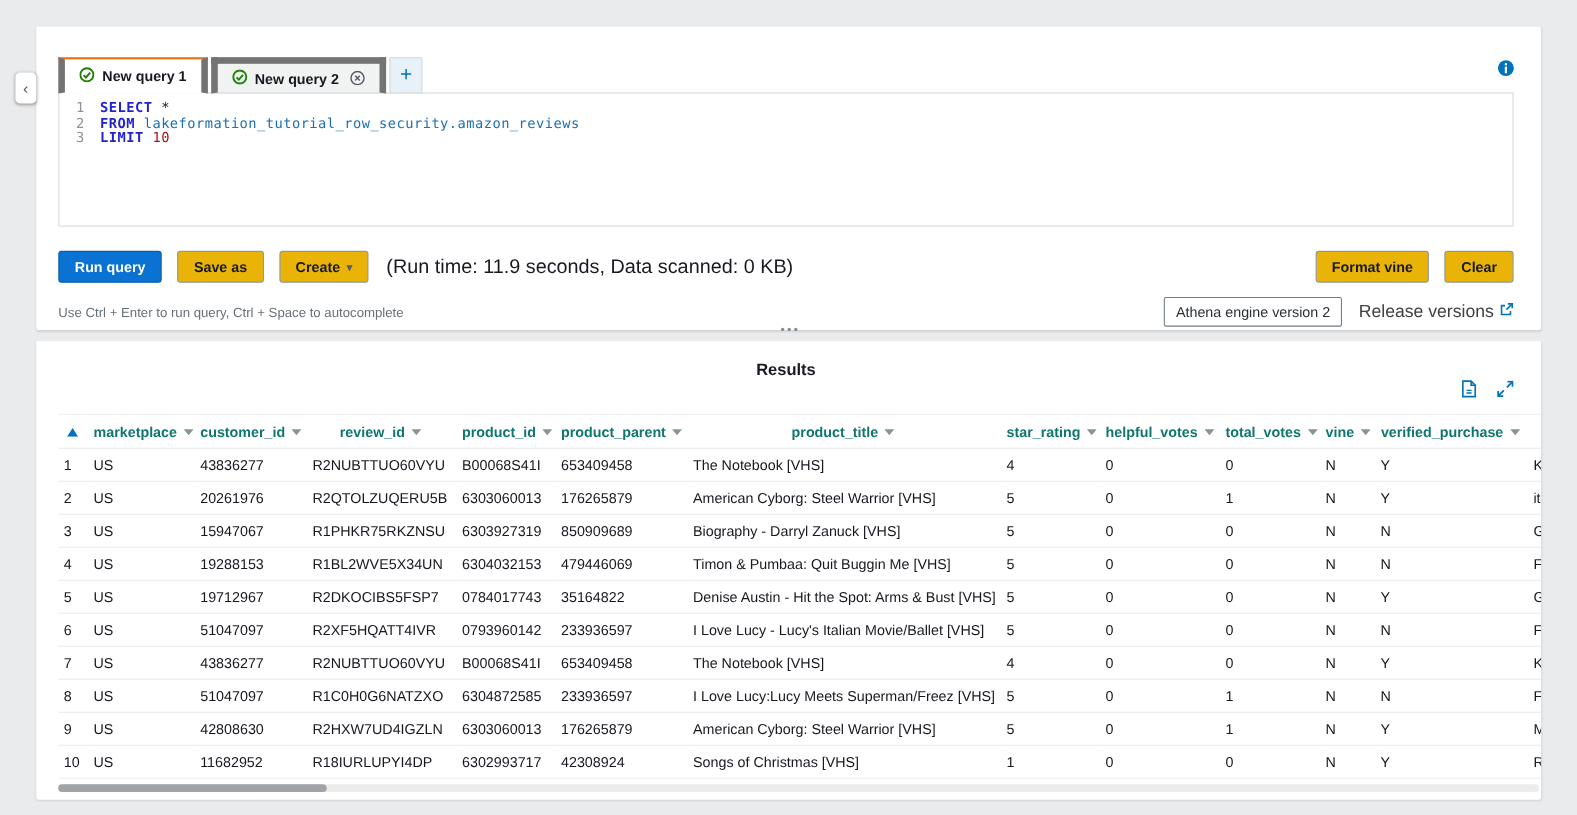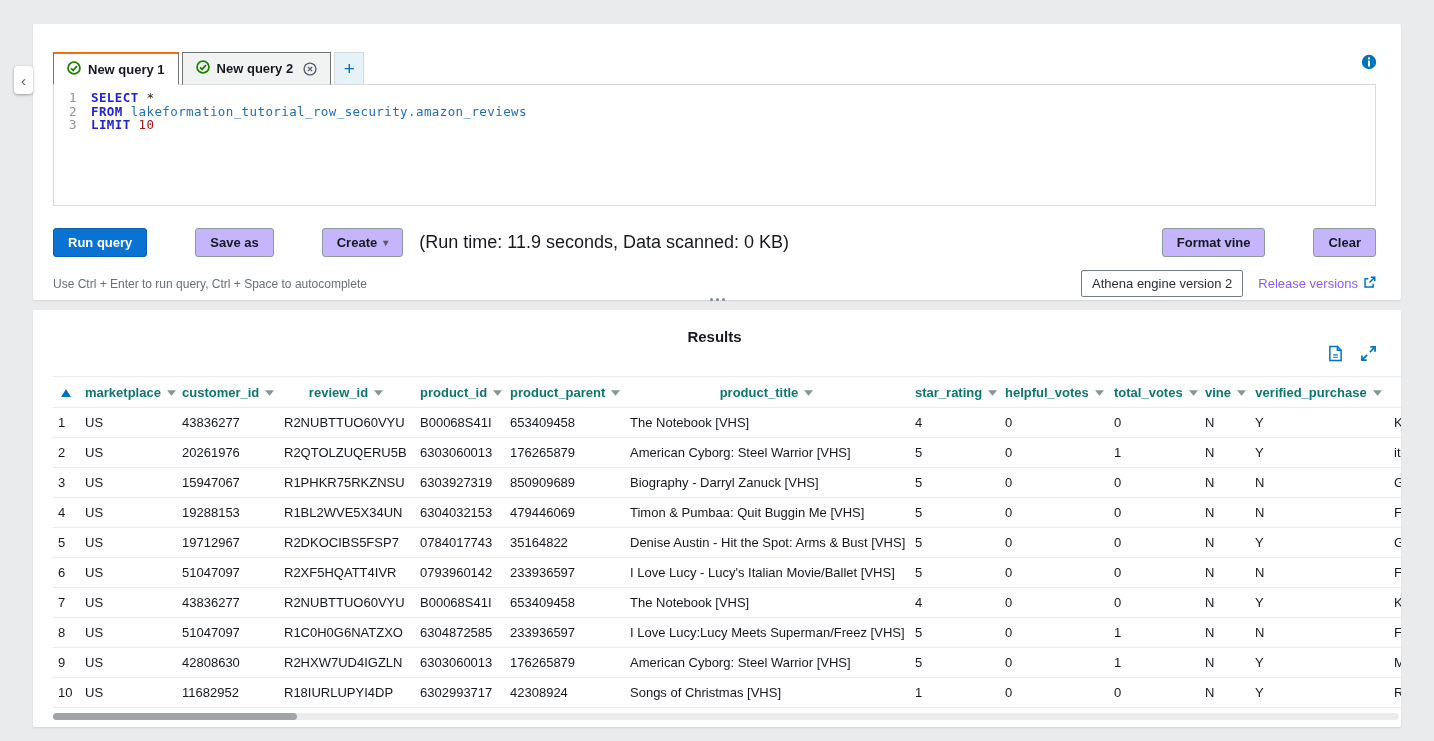--- a/index.html
+++ b/index.html
@@ -28,21 +28,21 @@
   }
 
   
   .info-wrap { position:absolute; top:30px; right:24px; cursor:pointer; }
 
   
   .tab-row { display:flex; align-items:flex-end; padding:28px 25px 0 20px; position:relative; z-index:2; }
   .tab {
     height:33px; display:flex; align-items:center; gap:7px;
     padding:0 13px; font-size:13px; font-weight:700;
-    border:1px solid #737373; margin-right:3px; margin-bottom:-1px;
+    border:6px solid #737373; margin-right:3px; margin-bottom:-1px;
     cursor:pointer; white-space:nowrap;
   }
   .tab.active { background:#fff; border-top:2px solid #ec7211; border-bottom:1px solid #fff; }
   .tab.inactive { background:#f1f3f3; border-bottom:1px solid #d5dbdb; }
   .tab-close { display:flex; margin-left:3px; cursor:pointer; }
   .tab-add {
     height:33px; width:30px; margin-bottom:-1px;
     background:#e7f1f8; border:1px solid #d5dbdb;
     display:flex; align-items:center; justify-content:center;
     color:#0073bb; font-size:19px; font-weight:400; cursor:pointer;
@@ -63,34 +63,34 @@
   .tok-pl { color:#222; }
 
   
   .toolbar { display:flex; align-items:center; margin:22px 25px 0 20px; gap:14px; }
   .btn {
     height:29px; padding:0 14px; border-radius:3px; font-size:13px; font-weight:700;
     display:inline-flex; align-items:center; gap:6px; cursor:pointer;
     font-family:"Liberation Sans", sans-serif;
   }
   .btn-primary { background:#0972d3; border:1px solid #0a5fa8; color:#fff; }
-  .btn-secondary { background:#c4b5fd; border:1px solid #8d99a3; color:#16191f;margin-left:34px; }
+  .btn-secondary { background:#eab308; border:1px solid #8d99a3; color:#16191f; }
   .caret-down { font-size:10px; color:#545b64; }
   .runtime { font-size:18px; color:#16191f; margin-left:2px; }
   .toolbar-spacer { flex:1; }
 
   
   .hint-row { display:flex; align-items:center; margin:13px 25px 0 20px; font-size:12px; color:#687078; }
   .hint-right { margin-left:auto; display:flex; align-items:center; gap:15px; }
   .engine-badge {
     border:1px solid #737d85; border-radius:2px; padding:5px 10px;
     font-size:13px; color:#2a2f36; background:#fff; white-space:nowrap;
   }
   .release-link {
-    color:#8b5cf6; font-size:13px; display:flex; align-items:center; gap:5px;
+    color:#404040; font-size:16px; display:flex; align-items:center; gap:5px;
     cursor:pointer; text-decoration:none; white-space:nowrap;
   }
 
   
   .drag-handle {
     position:absolute; top:288px; left:0; width:100%; height:22px;
     display:flex; align-items:center; justify-content:center; gap:3px; cursor:row-resize;
   }
   .drag-handle i { width:3px; height:3px; border-radius:50%; background:#818b92; display:block; }
 

